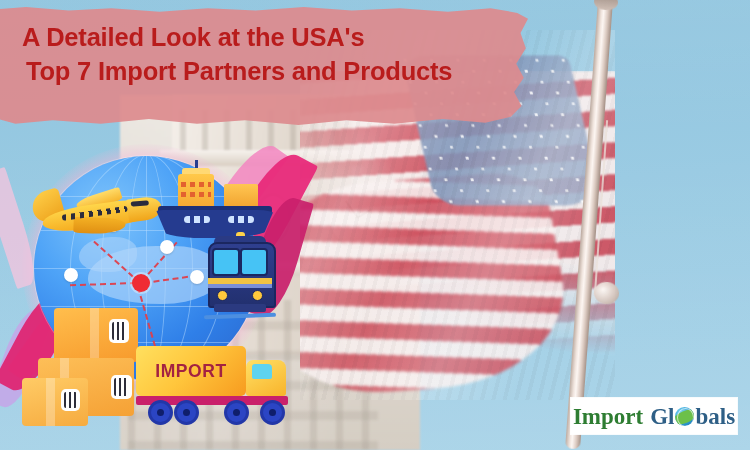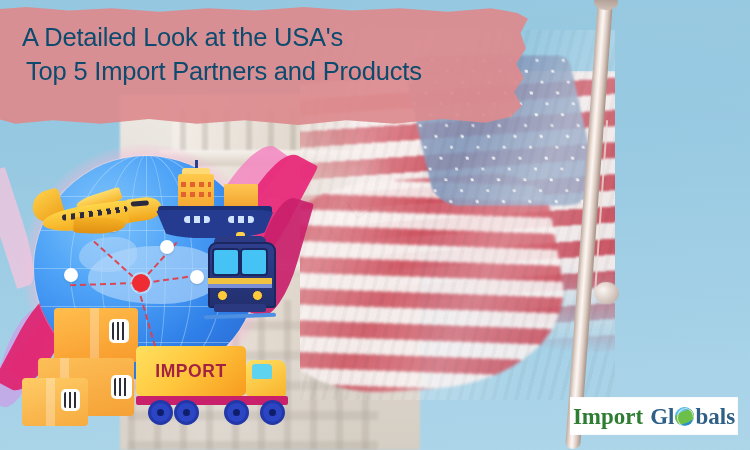--- a/index.html
+++ b/index.html
@@ -167,24 +167,24 @@
       67% 3%, 76% 1%, 85% 4%, 93% 1%, 98% 5%, 100% 10%,
       98.6% 22%, 99.6% 35%, 97.8% 48%, 99.2% 60%, 97.4% 72%, 98.8% 84%, 96.8% 93%,
       92% 98%, 84% 95%, 75% 99%, 66% 96%, 57% 100%, 47% 96%, 38% 99%,
       29% 95%, 20% 99%, 11% 96%, 4% 99%, 0% 94%
     );
     filter:blur(.25px);
   }
   .title{
     position:absolute;left:22px;top:20px;width:500px;
     font-family:"Liberation Sans",sans-serif;
-    font-weight:normal;
+    font-weight:bold;
     font-size:25.5px;
     line-height:34px;
-    color:#0c4a6e;
+    color:#b91c1c;
     letter-spacing:-0.2px;
   }
   .title .l2{display:block;padding-left:4px;}
 
   
   .illus{position:absolute;left:8px;top:138px;width:300px;height:300px;}
 
   
   .halo{
     position:absolute;left:14px;top:6px;width:248px;height:248px;border-radius:50%;
@@ -493,21 +493,21 @@
   <div class="halyard"></div>
   <div class="pole"></div>
   <div class="pole-cap"></div>
   <div class="pole-ring"></div>
 
   <div class="photo-soft"></div>
 
   <div class="banner"></div>
   <div class="title">
     <span class="l1">A Detailed Look at the USA's</span>
-    <span class="l2">Top 5 Import Partners and Products</span>
+    <span class="l2">Top 7 Import Partners and Products</span>
   </div>
 
   <div class="illus">
 
     <div class="halo"></div>
 
     <div class="leaf lf7"></div>
     <div class="leaf lf3"></div>
     <div class="leaf lf1"></div>
     <div class="leaf lf2"></div>

